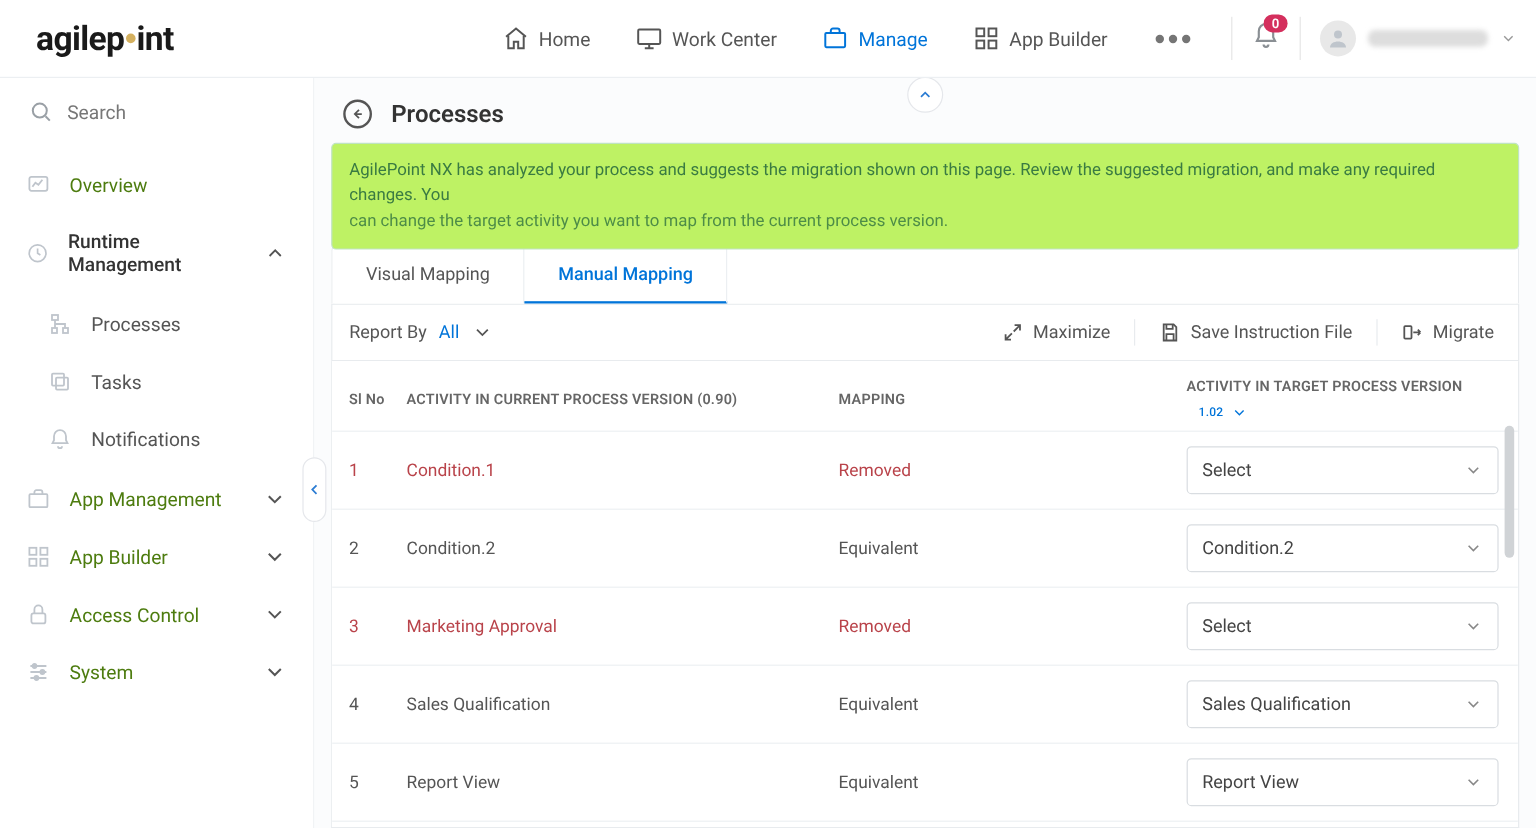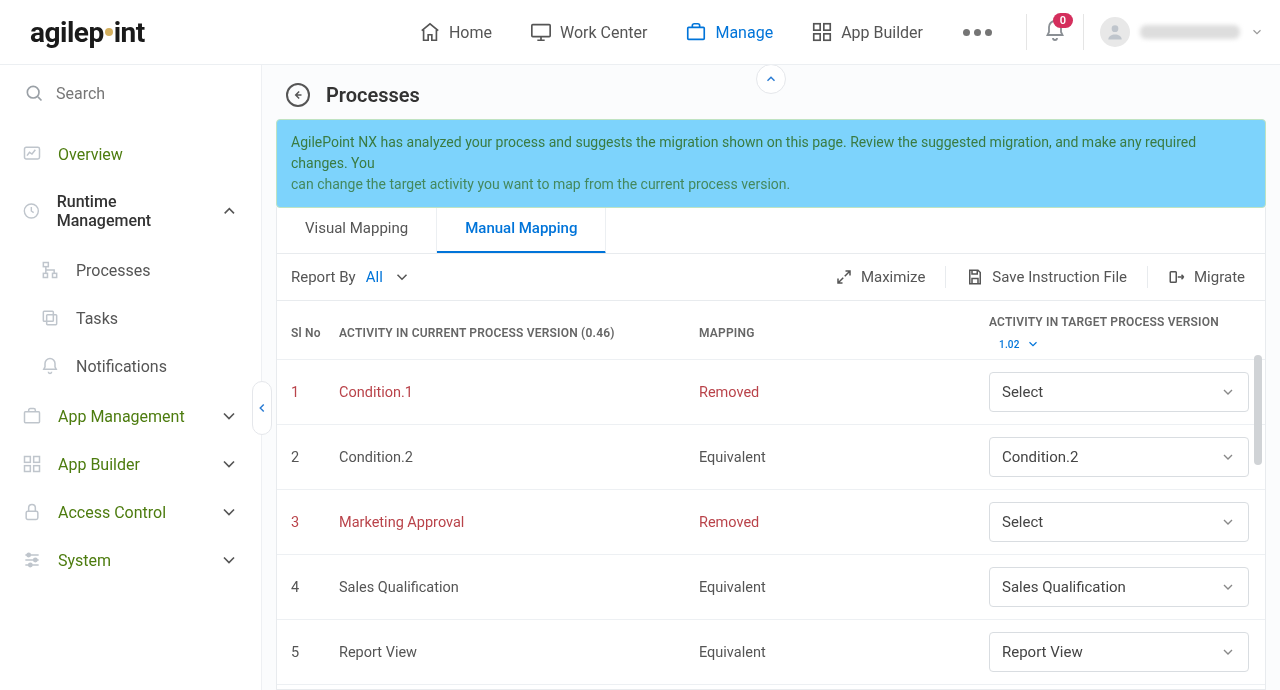--- a/index.html
+++ b/index.html
@@ -34,21 +34,21 @@
   .side-sub { padding: 2px 0; }
   .side-sub .side-item { padding-left: 40px; color: #555; font-weight: 400; }
 
   .collapse-handle { position: absolute; left: 252px; top: 316px; width: 20px; height: 54px; background: #fff; border: 1px solid #e5e7eb; border-radius: 10px; display: flex; align-items: center; justify-content: center; cursor: pointer; color: #2b7cd3; z-index: 10; }
   .up-handle { position: absolute; left: 50%; top: -1px; transform: translateX(-50%); width: 30px; height: 30px; background: #fff; border: 1px solid #e5e7eb; border-radius: 50%; display: flex; align-items: center; justify-content: center; cursor: pointer; color: #2b7cd3; z-index: 10; }
 
   .main { flex: 1; background: #fbfcfd; position: relative; display: flex; flex-direction: column; overflow: hidden; }
   .page-title-row { display: flex; align-items: center; gap: 16px; padding: 18px 24px 12px 24px; }
   .page-title-row h1 { font-size: 20px; font-weight: 600; color: #333; }
   .back-circle { width: 24px; height: 24px; border: 2px solid #555; border-radius: 50%; display: flex; align-items: center; justify-content: center; cursor: pointer; color: #555; }
-  .banner { margin: 0 14px; background: #7dd3fc; border: 1px solid #bfe3c2; border-radius: 4px; padding: 12px 14px; color: #3a7b42; font-size: 14px; line-height: 1.5; position: relative; z-index: 5; }
+  .banner { margin: 0 14px; background: #bef264; border: 1px solid #bfe3c2; border-radius: 4px; padding: 12px 14px; color: #3a7b42; font-size: 14px; line-height: 1.5; position: relative; z-index: 5; }
   .banner .clipped { color: #3a7b42; opacity: 0.85; }
   .tabs { display: flex; margin: -4px 14px 0 14px; border: 1px solid #e8ebee; border-bottom: none; background: #fff; border-radius: 5px 5px 0 0; overflow: hidden; position: relative; }
   .tab { padding: 14px 28px; font-size: 15px; color: #555; cursor: pointer; border-right: 1px solid #eceff2; }
   .tab.active { color: #0074d9; font-weight: 500; border-bottom: 3px solid #0074d9; margin-bottom: -1px; }
   .toolbar { display: flex; align-items: center; padding: 10px 14px; border: 1px solid #e8ebee; margin: 0 14px; background: #fff; }
   .filter { display: flex; align-items: center; gap: 10px; font-size: 15px; color: #555; }
   .filter .val { color: #0074d9; cursor: pointer; }
   .toolbar-spacer { flex: 1; }
   .tool-btn { display: flex; align-items: center; gap: 8px; font-size: 15px; color: #555; cursor: pointer; padding: 4px 6px; }
   .tool-divider { width: 1px; height: 22px; background: #e8ebee; margin: 0 14px; }
@@ -301,21 +301,21 @@
             <rect x="3" y="5" width="8" height="14" rx="1"></rect>
             <path d="M13 12h8m0 0-3-3m3 3-3 3"></path>
           </svg>
         <span>Migrate</span>
       </div>
     </div>
 
     <div class="table-wrap">
       <div class="thead">
         <div class="col-sl">Sl No</div>
-        <div class="col-act">ACTIVITY IN CURRENT PROCESS VERSION (0.46)</div>
+        <div class="col-act">ACTIVITY IN CURRENT PROCESS VERSION (0.90)</div>
         <div class="col-map">MAPPING</div>
         <div class="col-target">
           <span>ACTIVITY IN TARGET PROCESS VERSION</span>
           <div class="version-sel">
             <span>1.02</span>
             <svg viewBox="0 0 24 24" width="14" height="14" fill="none" stroke="currentColor" stroke-width="2">
                 <path d="M6 9l6 6 6-6"></path>
               </svg>
           </div>
         </div>

